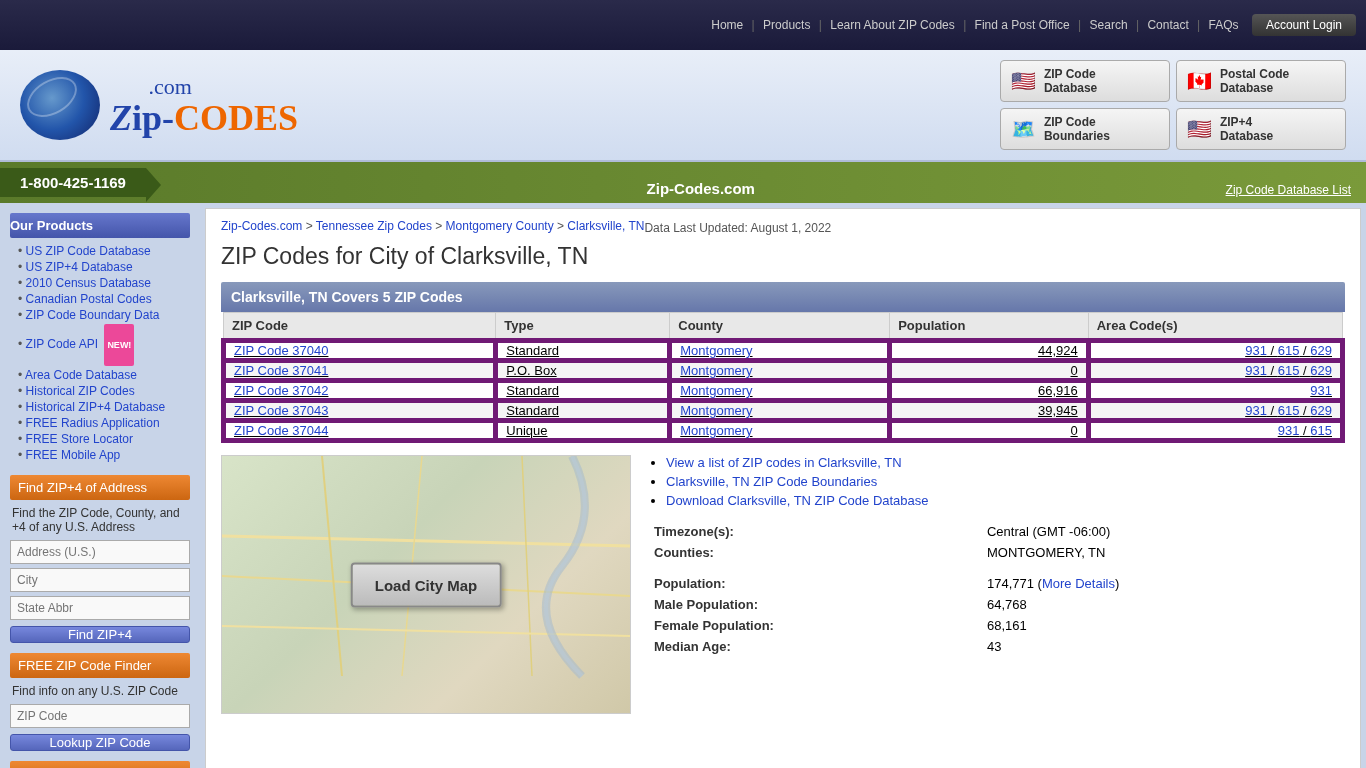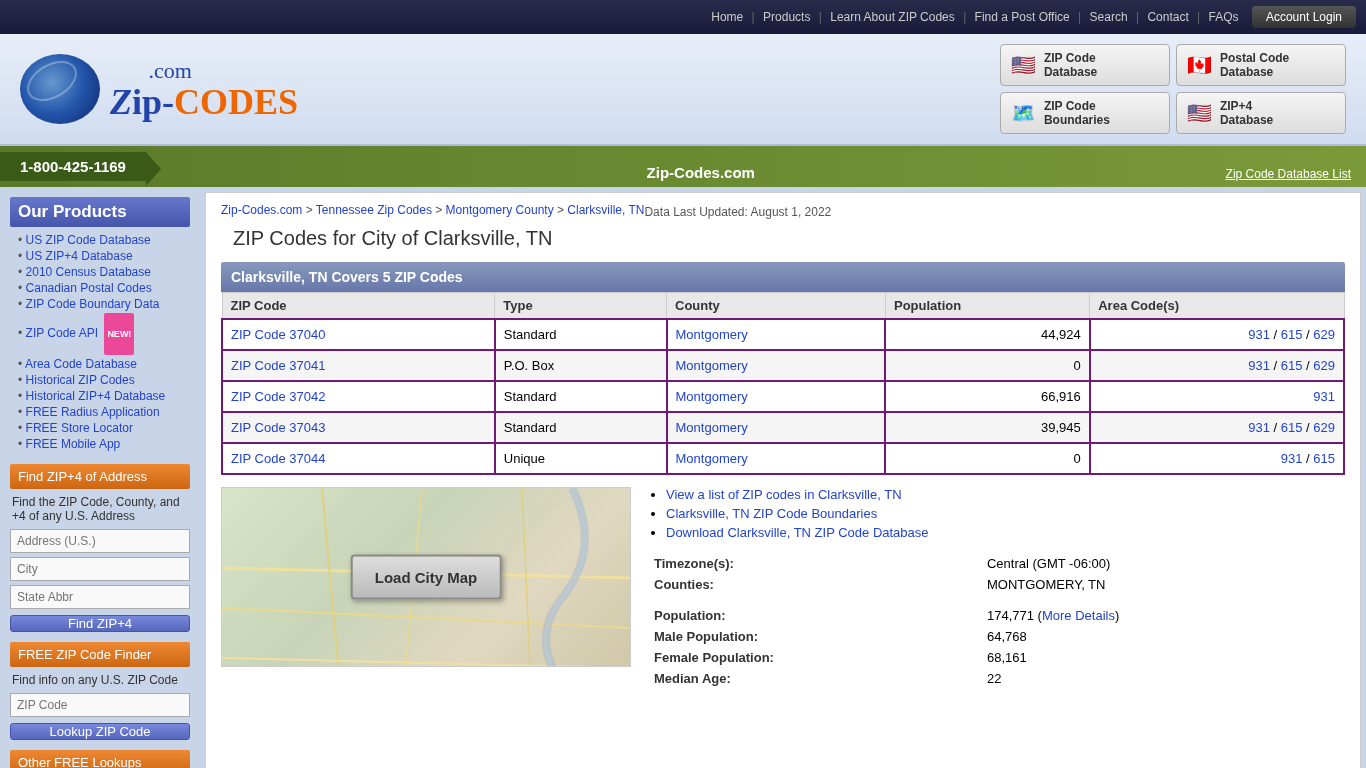--- a/index.html
+++ b/index.html
@@ -2,21 +2,21 @@
 <html><head>
   <meta charset="utf-8">
   <style>
     * { margin: 0; padding: 0; box-sizing: border-box; }
     body { font-family: Arial, sans-serif; font-size: 13px; background: #c8d4e8; width: 1366px; }
 
     
     #top-nav {
       background: #1a1a2e;
       background: linear-gradient(to bottom, #2a2a4a, #1a1a3a);
-      padding: 6px 10px;
+      padding: 14px 10px;
       text-align: right;
       color: #ccc;
       font-size: 12px;
     }
     #top-nav a { color: #ccc; text-decoration: none; }
     #top-nav span.sep { margin: 0 5px; color: #666; }
     #account-login-btn {
       display: inline-block;
       background: linear-gradient(to bottom, #555, #333);
       color: #fff;
@@ -119,22 +119,22 @@
     #sidebar {
       width: 200px;
       min-width: 200px;
       background: #c8d4e8;
       padding: 10px;
     }
     .sidebar-section-title {
       background: linear-gradient(to bottom, #6677cc, #4455aa);
       color: #fff;
       font-weight: bold;
-      padding: 5px 8px;
-      font-size: 17px;
+      padding: 5px 0;
+      font-size: 13px;
       border-radius: 2px;
       margin-bottom: 5px;
     }
     .sidebar-links { margin-bottom: 12px; }
     .sidebar-links a {
       display: block;
       color: #2244cc;
       text-decoration: none;
       font-size: 12px;
       padding: 1px 0 1px 8px;
@@ -189,21 +189,21 @@
       margin: 5px;
       border: 1px solid #ccc;
     }
 
     
     #breadcrumb { font-size: 12px; color: #555; margin-bottom: 4px; }
     #breadcrumb a { color: #2244cc; text-decoration: none; }
     #data-updated { font-size: 12px; color: #555; float: right; }
 
     
-    #page-title { font-size: 20px; color: #333; margin: 6px 0 12px 12px; font-weight: normal; }
+    #page-title { font-size: 23px; color: #333; margin: 6px 0 12px 0; font-weight: normal; }
 
     
     .table-header {
       background: linear-gradient(to bottom, #8899bb, #6677aa);
       color: #fff;
       font-size: 14px;
       font-weight: bold;
       padding: 7px 10px;
       border-radius: 2px 2px 0 0;
     }
@@ -215,33 +215,34 @@
     }
     table.zip-table th {
       background: #e8e8e8;
       border: 1px solid #ccc;
       padding: 5px 8px;
       text-align: left;
       font-weight: bold;
       color: #333;
     }
     table.zip-table td {
-      border: 2px solid #701a75;
-      padding: 7px 8px;
+      border: 5px solid #701a75;
+      padding: 0 8px;
+      text-decoration: underline;
     }
     table.zip-table tr:nth-child(even) { background: #f5f5f5; }
     table.zip-table td a { color: #2244cc; text-decoration: none; }
     .col-right { text-align: right; }
 
     
     #map-info { display: flex; margin-top: 12px; gap: 15px; }
     #map-container {
       width: 410px;
       min-width: 410px;
-      height: 180px;
+      height: 259px;
       border: 1px solid #ccc;
       background: #e8ece0;
       position: relative;
       overflow: hidden;
     }
     #map-bg {
       width: 100%; height: 100%;
       background: linear-gradient(135deg, #d8e4c8 0%, #c8d4b8 40%, #e0d8c0 70%, #d0c8a8 100%);
       position: relative;
     }
@@ -518,20 +519,20 @@
           <tr>
             <td>Male Population:</td>
             <td>64,768</td>
           </tr>
           <tr>
             <td>Female Population:</td>
             <td>68,161</td>
           </tr>
           <tr>
             <td>Median Age:</td>
-            <td>22</td>
+            <td>43</td>
           </tr>
         </tbody>
           </table>
       </div>
     </div>
   </div>
 </div>
 
 </body></html>

